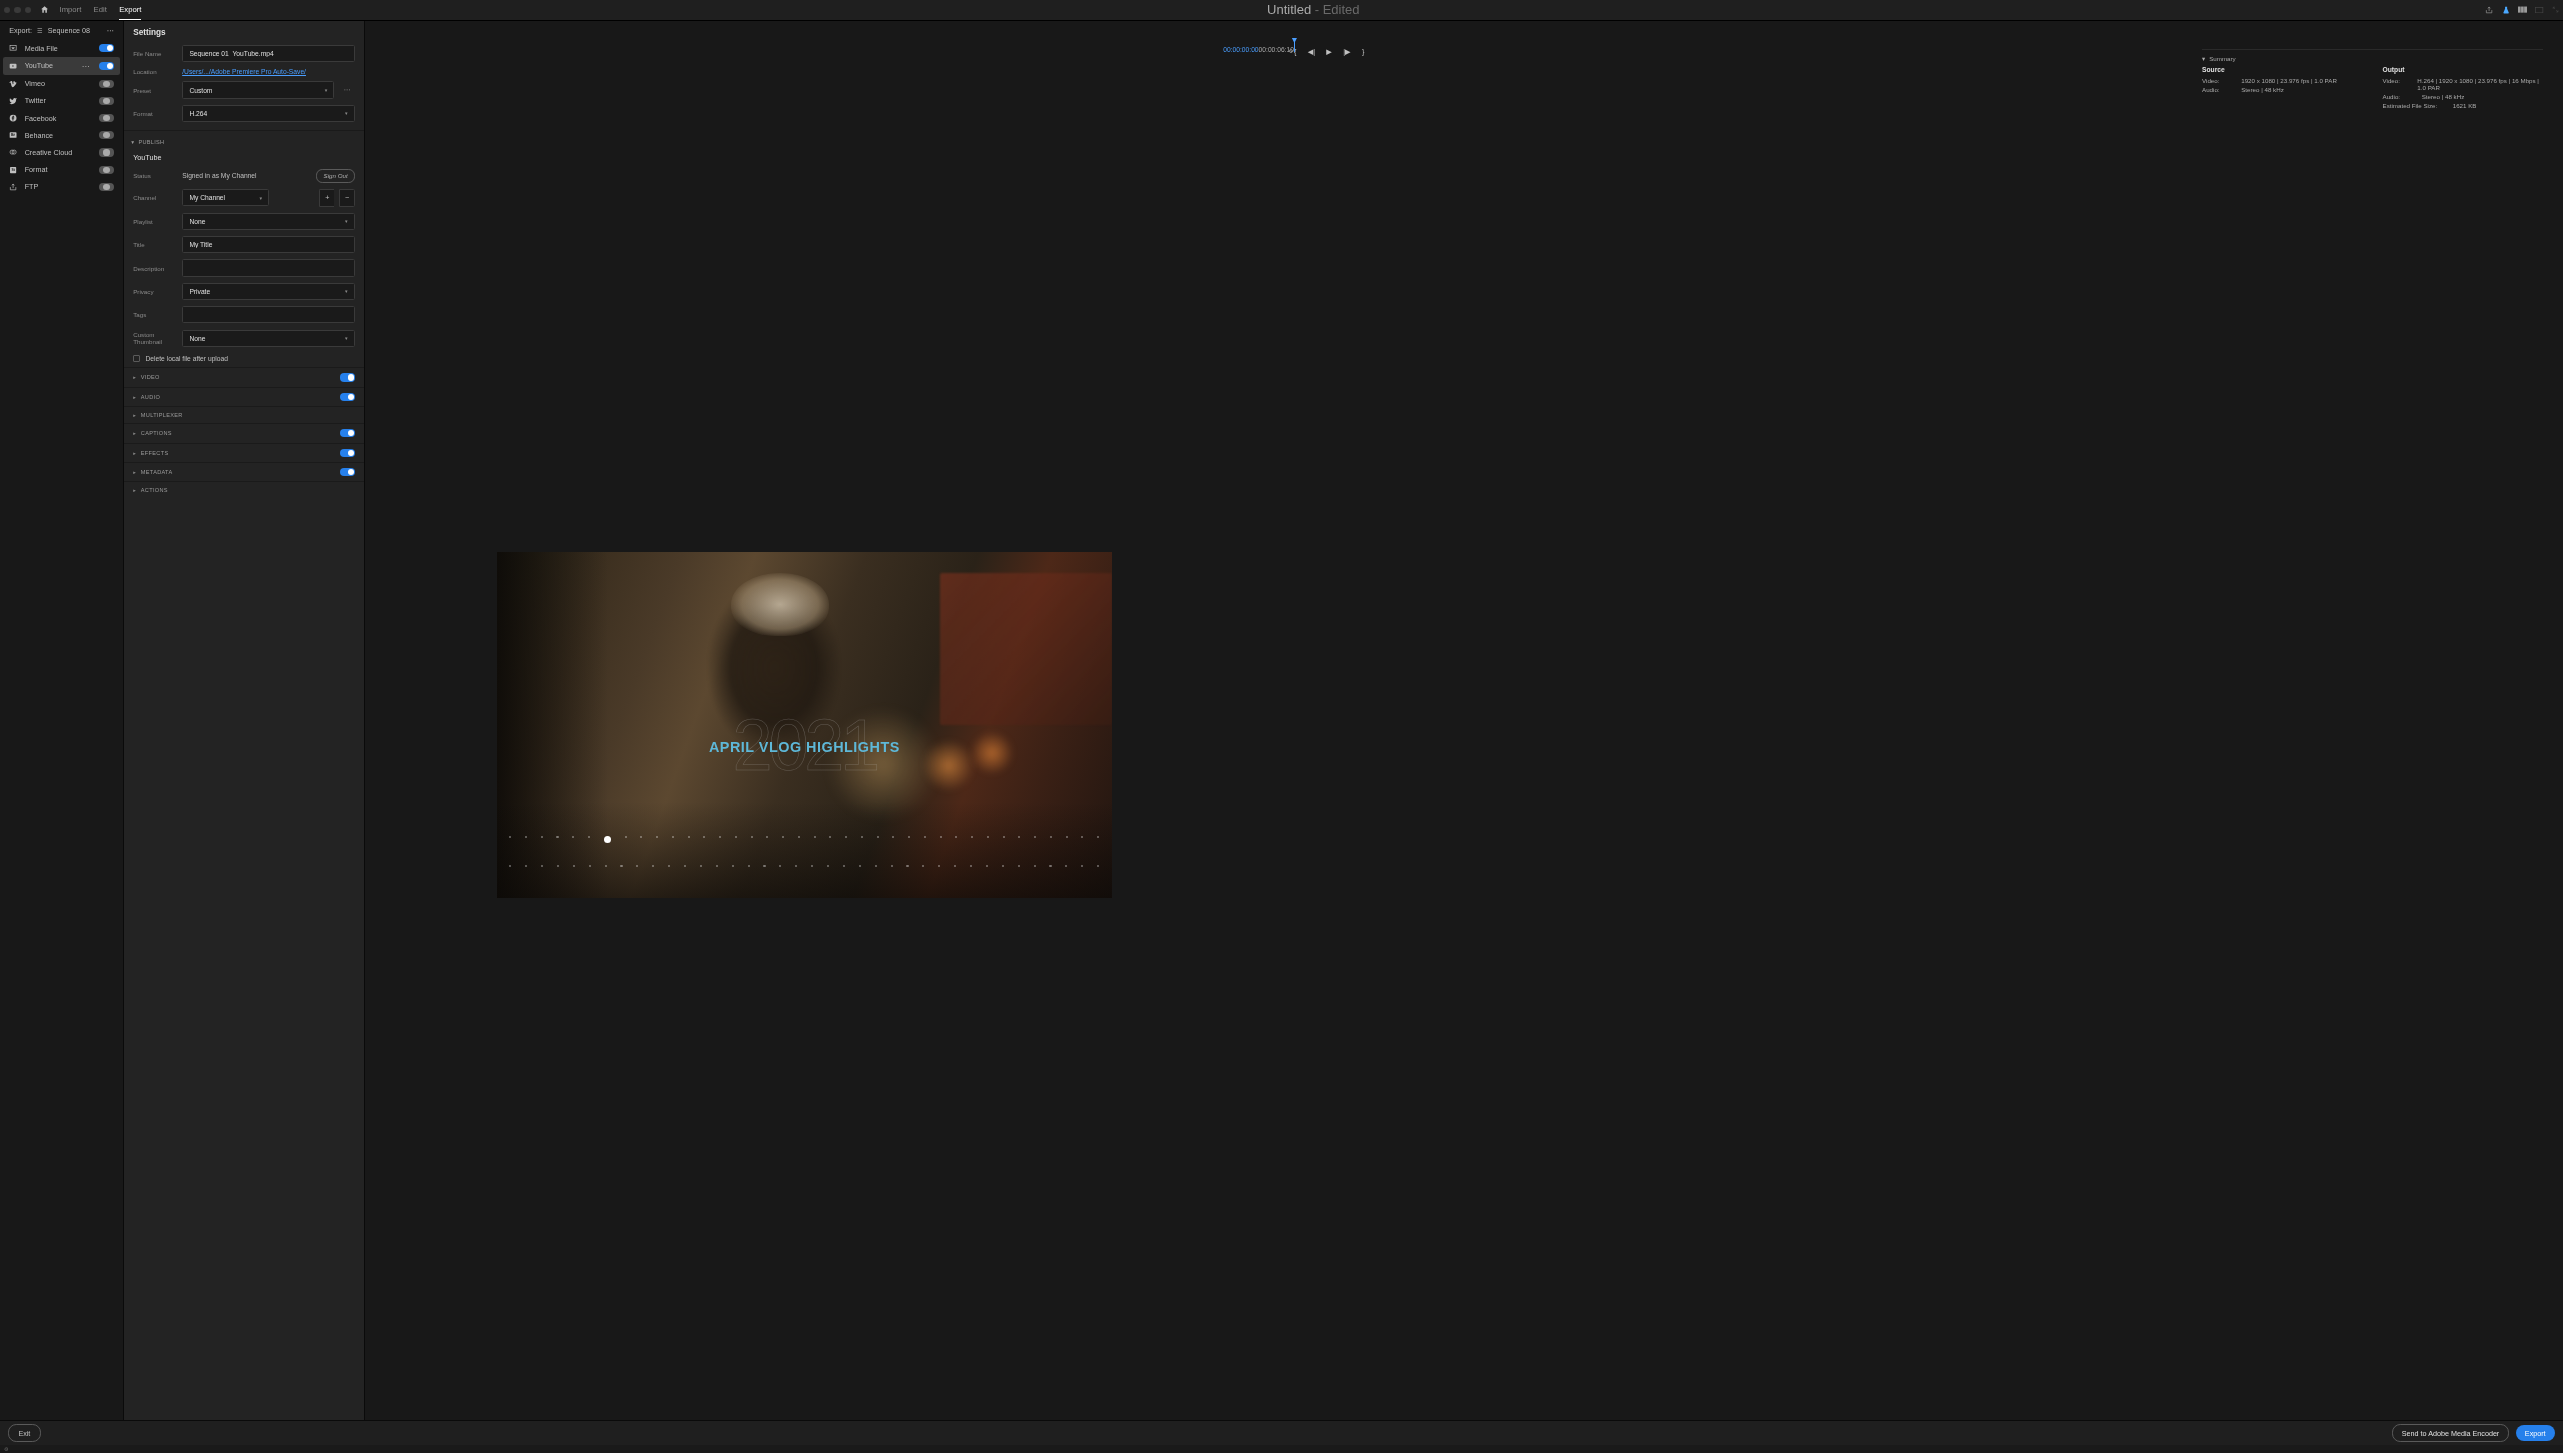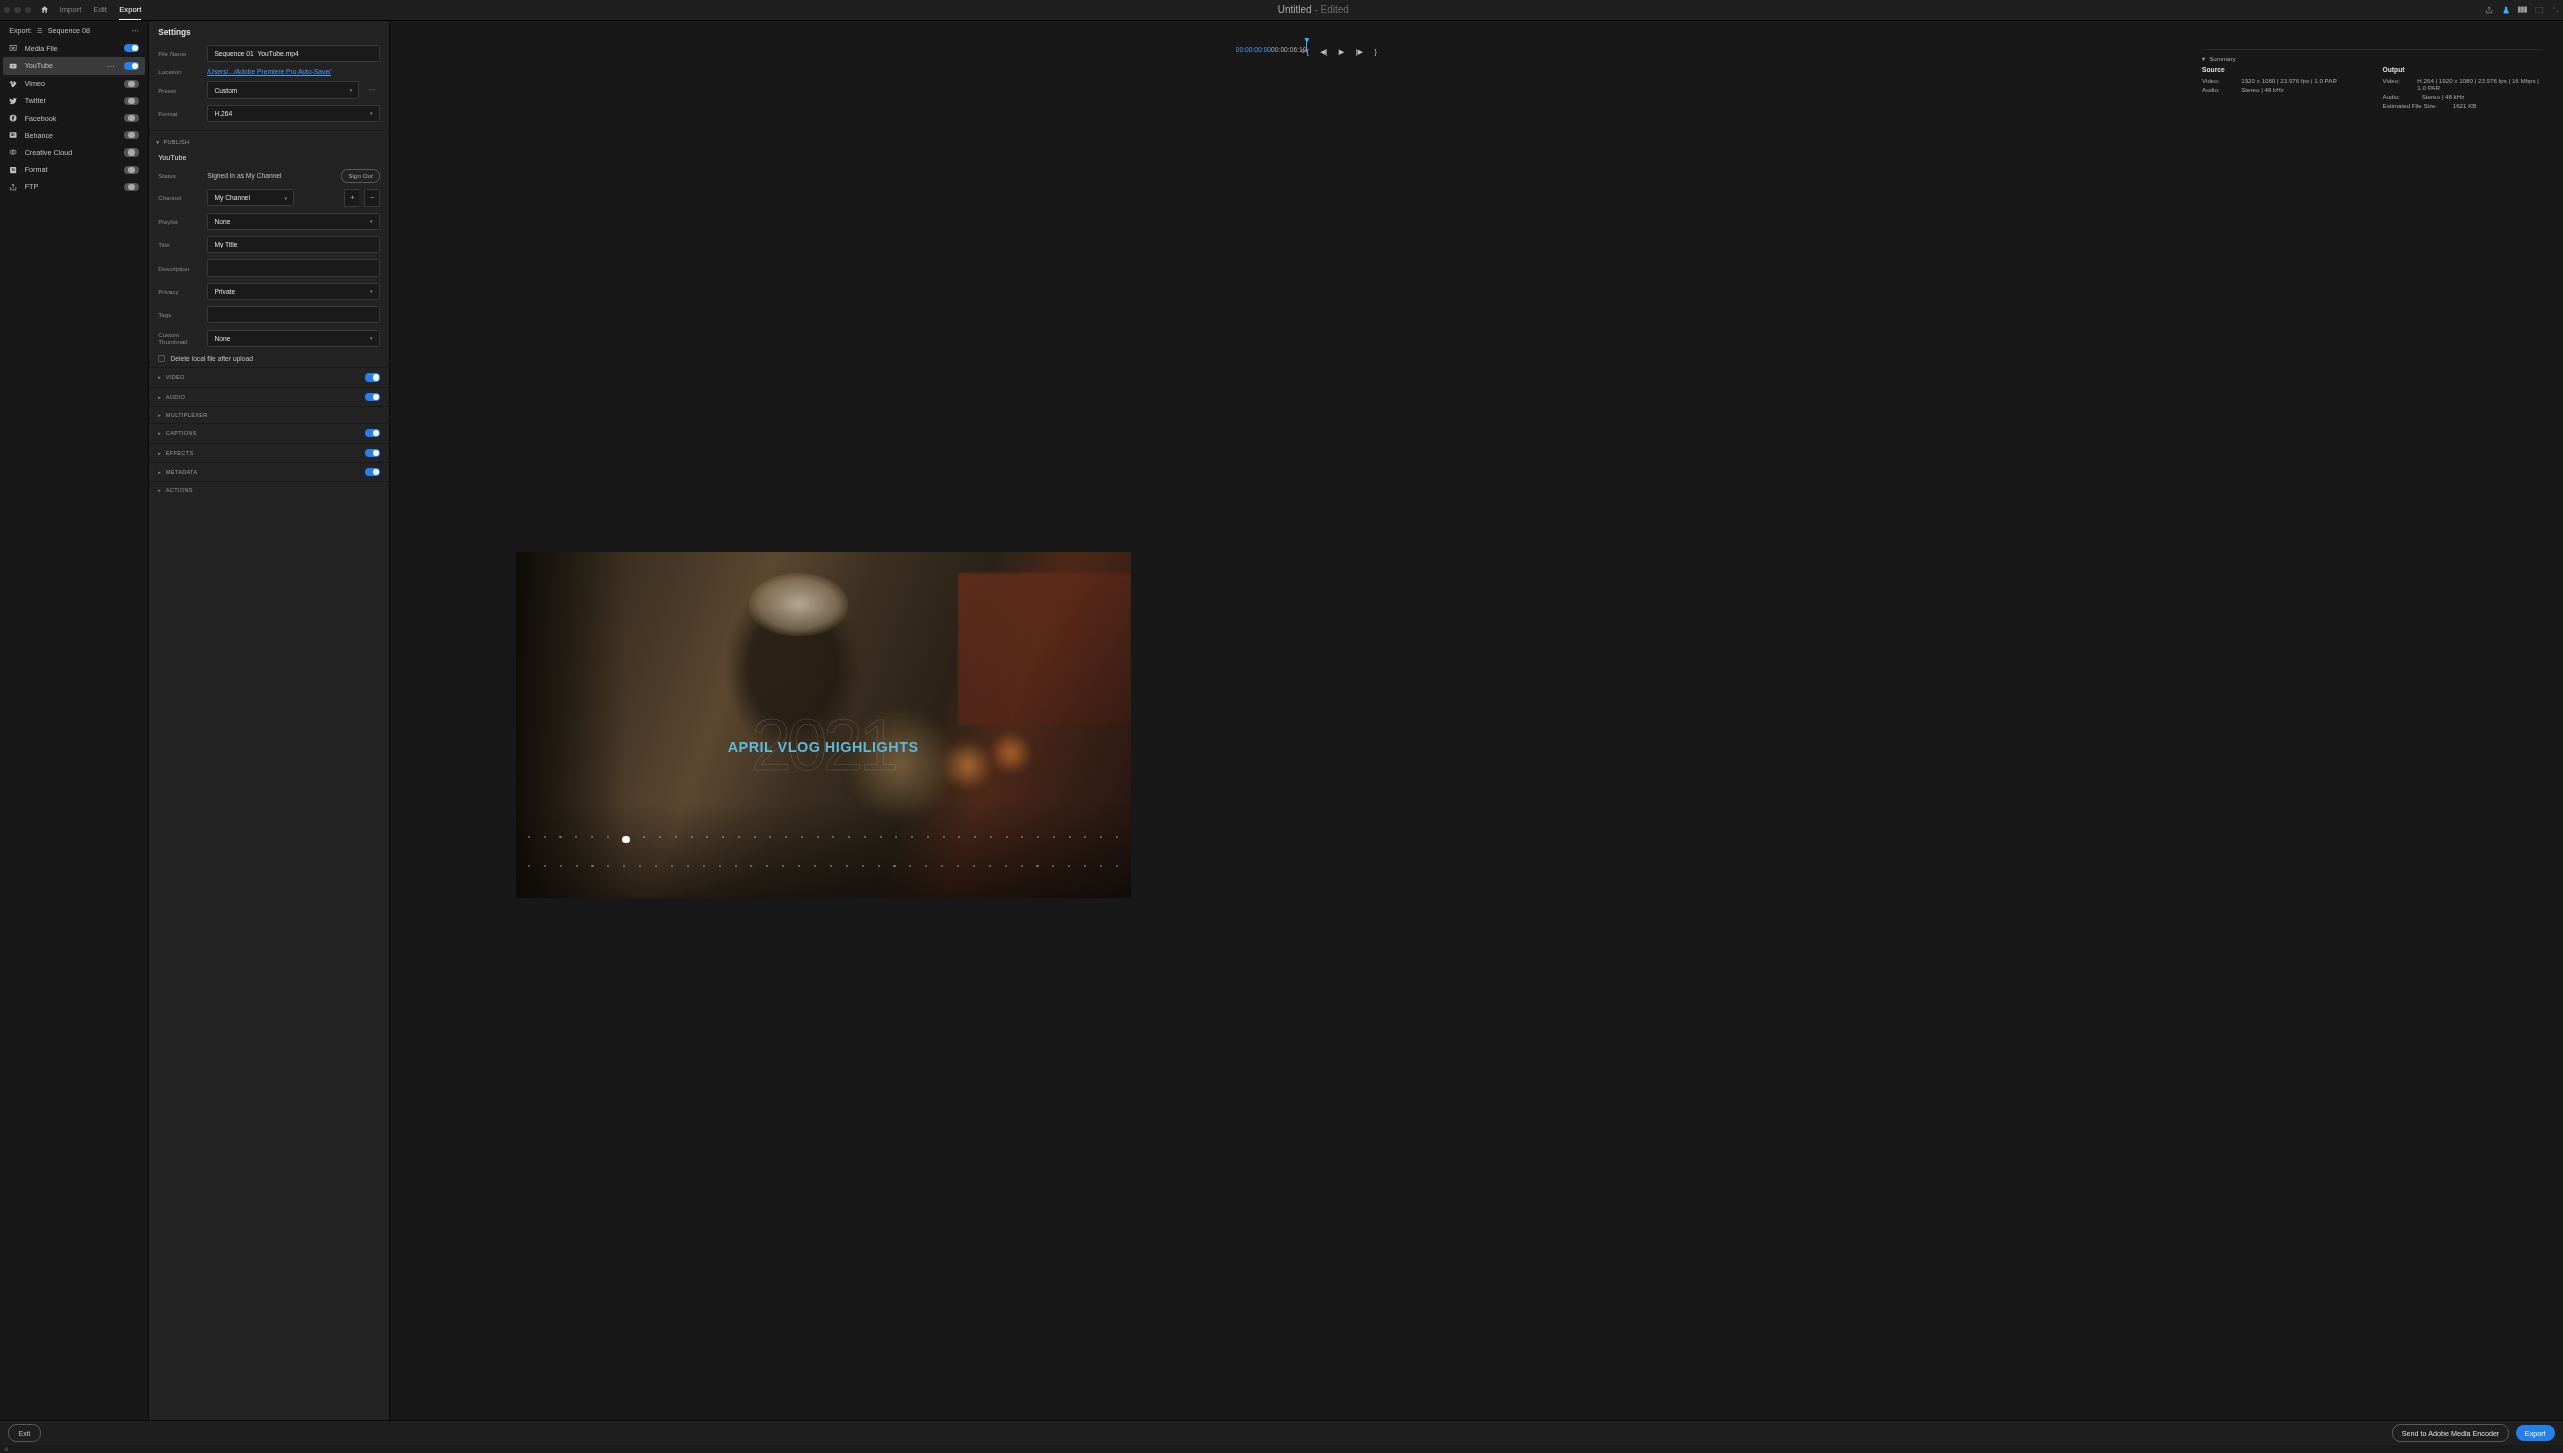--- a/index.html
+++ b/index.html
@@ -4,28 +4,28 @@
 <style>
 * { margin: 0; padding: 0; box-sizing: border-box; font-family: -apple-system, "Segoe UI", sans-serif; }
 body { background: #1a1a1a; color: #c0c0c0; font-size: 6.7px; overflow: hidden; height: 100vh; display: flex; flex-direction: column; }
 .titlebar { height: 20.5px; background: #1f1f1f; display: flex; align-items: center; padding: 0 4.1px; border-bottom: 0.5px solid #000; }
 .traffic-lights { display: flex; gap: 4.1px; margin-right: 9.2px; }
 .tlight { width: 6.2px; height: 6.2px; border-radius: 50%; background: #3a3a3a; }
 .home-icon { color: #c0c0c0; margin-right: 10.3px; cursor: pointer; }
 .top-tabs { display: flex; gap: 12.3px; }
 .top-tab { font-size: 7.7px; color: #8a8a8a; padding: 5.1px 0; cursor: pointer; }
 .top-tab.active { color: #fff; border-bottom: 1px solid #fff; }
-.title-center { flex: 1; text-align: center; color: #aaa; font-size: 10px; }
+.title-center { flex: 1; text-align: center; color: #aaa; font-size: 13px; }
 .title-center .edited { color: #6a6a6a; }
 .title-right { display: flex; gap: 8.2px; align-items: center; color: #9a9a9a; }
 .title-right .icn { cursor: pointer; }
 
 .main { flex: 1; display: flex; overflow: hidden; }
 
-.left-col { width: 149px; background: #181818; border-right: 0.5px solid #0a0a0a; display: flex; flex-direction: column; }
+.left-col { width: 124px; background: #181818; border-right: 0.5px solid #0a0a0a; display: flex; flex-direction: column; }
 .export-header { display: flex; align-items: center; padding: 5.1px 9.2px; gap: 5.1px; font-size: 7.2px; }
 .export-header .seq-icon { font-size: 6.2px; }
 .dest-list { display: flex; flex-direction: column; padding: 0 3.1px; }
 .dest-item { display: flex; align-items: center; padding: 4.1px 6.2px; border-radius: 2.1px; cursor: pointer; gap: 6.2px; }
 .dest-item.active { background: #3a3a3a; }
 .dest-item .dest-icon { width: 9.2px; text-align: center; }
 .dest-item .dest-label { flex: 1; font-size: 7.2px; }
 .dest-item .more-dots { color: #aaa; font-size: 8.2px; margin-right: 3.1px; }
 
 .toggle { width: 14.4px; height: 8.2px; border-radius: 4.1px; background: #3a3a3a; position: relative; cursor: pointer; }

